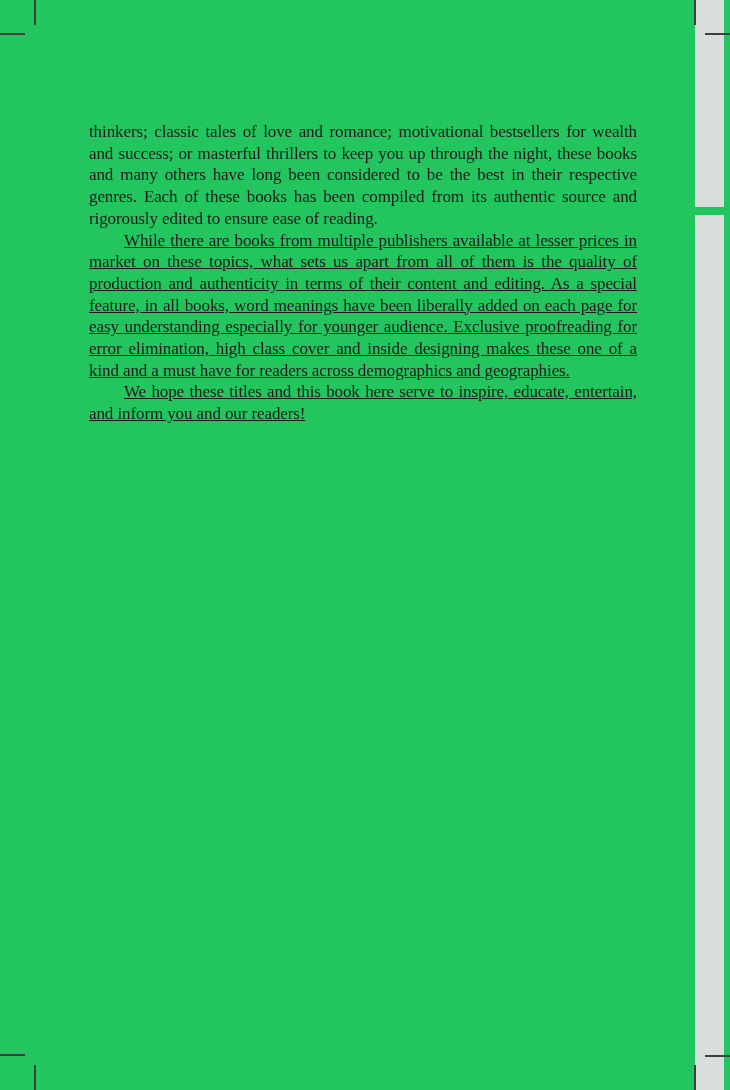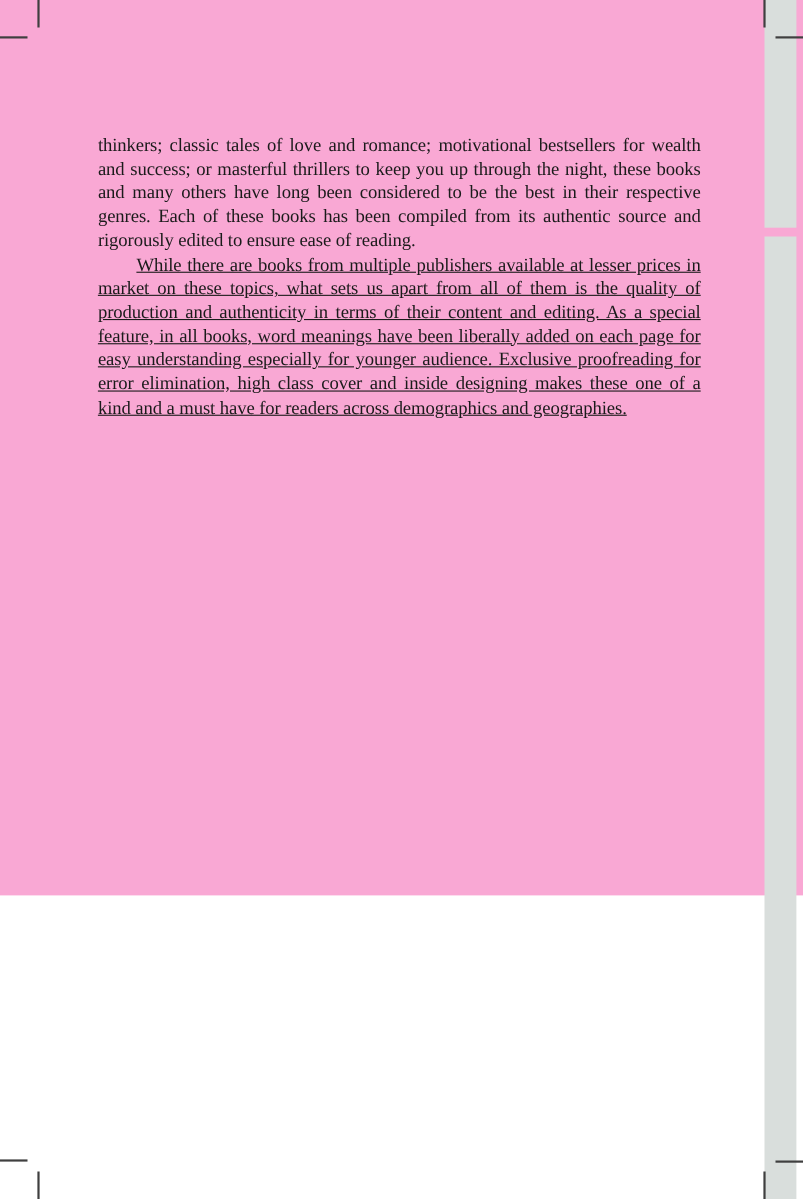--- a/index.html
+++ b/index.html
@@ -11,22 +11,22 @@
     height: 1090px;
     background: #ffffff;
     overflow: hidden;
     position: relative;
     font-family: "Liberation Serif", serif;
   }
   .page {
     position: absolute;
     left: 0; top: 0;
     width: 730px;
-    height: 814px;
-    background: #f9a8d4;
+    height: 1090px;
+    background: #22c55e;
   }
   
   .textblock {
     position: absolute;
     left: 89px;
     top: 121px;
     width: 548px;
     color: #1b1b1b;
     font-size: 17px;
     line-height: 21.7px;
@@ -66,20 +66,21 @@
   .cm.br-v { left: 694px; top: 1065px; }
 </style>
 </head>
 <body style="color: rgb(27, 27, 27);">
 
 <div class="page">
 
   <div class="textblock">
     <p class="para">thinkers; classic tales of love and romance; motivational bestsellers for wealth and success; or masterful thrillers to keep you up through the night, these books and many others have long been considered to be the best in their respective genres. Each of these books has been compiled from its authentic source and rigorously edited to ensure ease of reading.</p>
     <p class="para indented">While there are books from multiple publishers available at lesser prices in market on these topics, what sets us apart from all of them is the quality of production and authenticity in terms of their content and editing. As a special feature, in all books, word meanings have been liberally added on each page for easy understanding especially for younger audience. Exclusive proofreading for error elimination, high class cover and inside designing makes these one of a kind and a must have for readers across demographics and geographies.</p>
+    <p class="para indented">We hope these titles and this book here serve to inspire, educate, entertain, and inform you and our readers!</p>
   </div>
 
   <div class="edge-strip seg-top" style="background: rgb(217, 222, 220);"></div>
   <div class="edge-strip seg-bottom" style="background: rgb(217, 222, 220);"></div>
 
   <div class="cm v tl-v" style="background: rgb(63, 63, 63);"></div>
   <div class="cm h tl-h" style="background: rgb(63, 63, 63);"></div>
   <div class="cm v tr-v" style="background: rgb(63, 63, 63);"></div>
   <div class="cm h tr-h" style="background: rgb(63, 63, 63);"></div>
   <div class="cm h bl-h" style="background: rgb(63, 63, 63);"></div>

